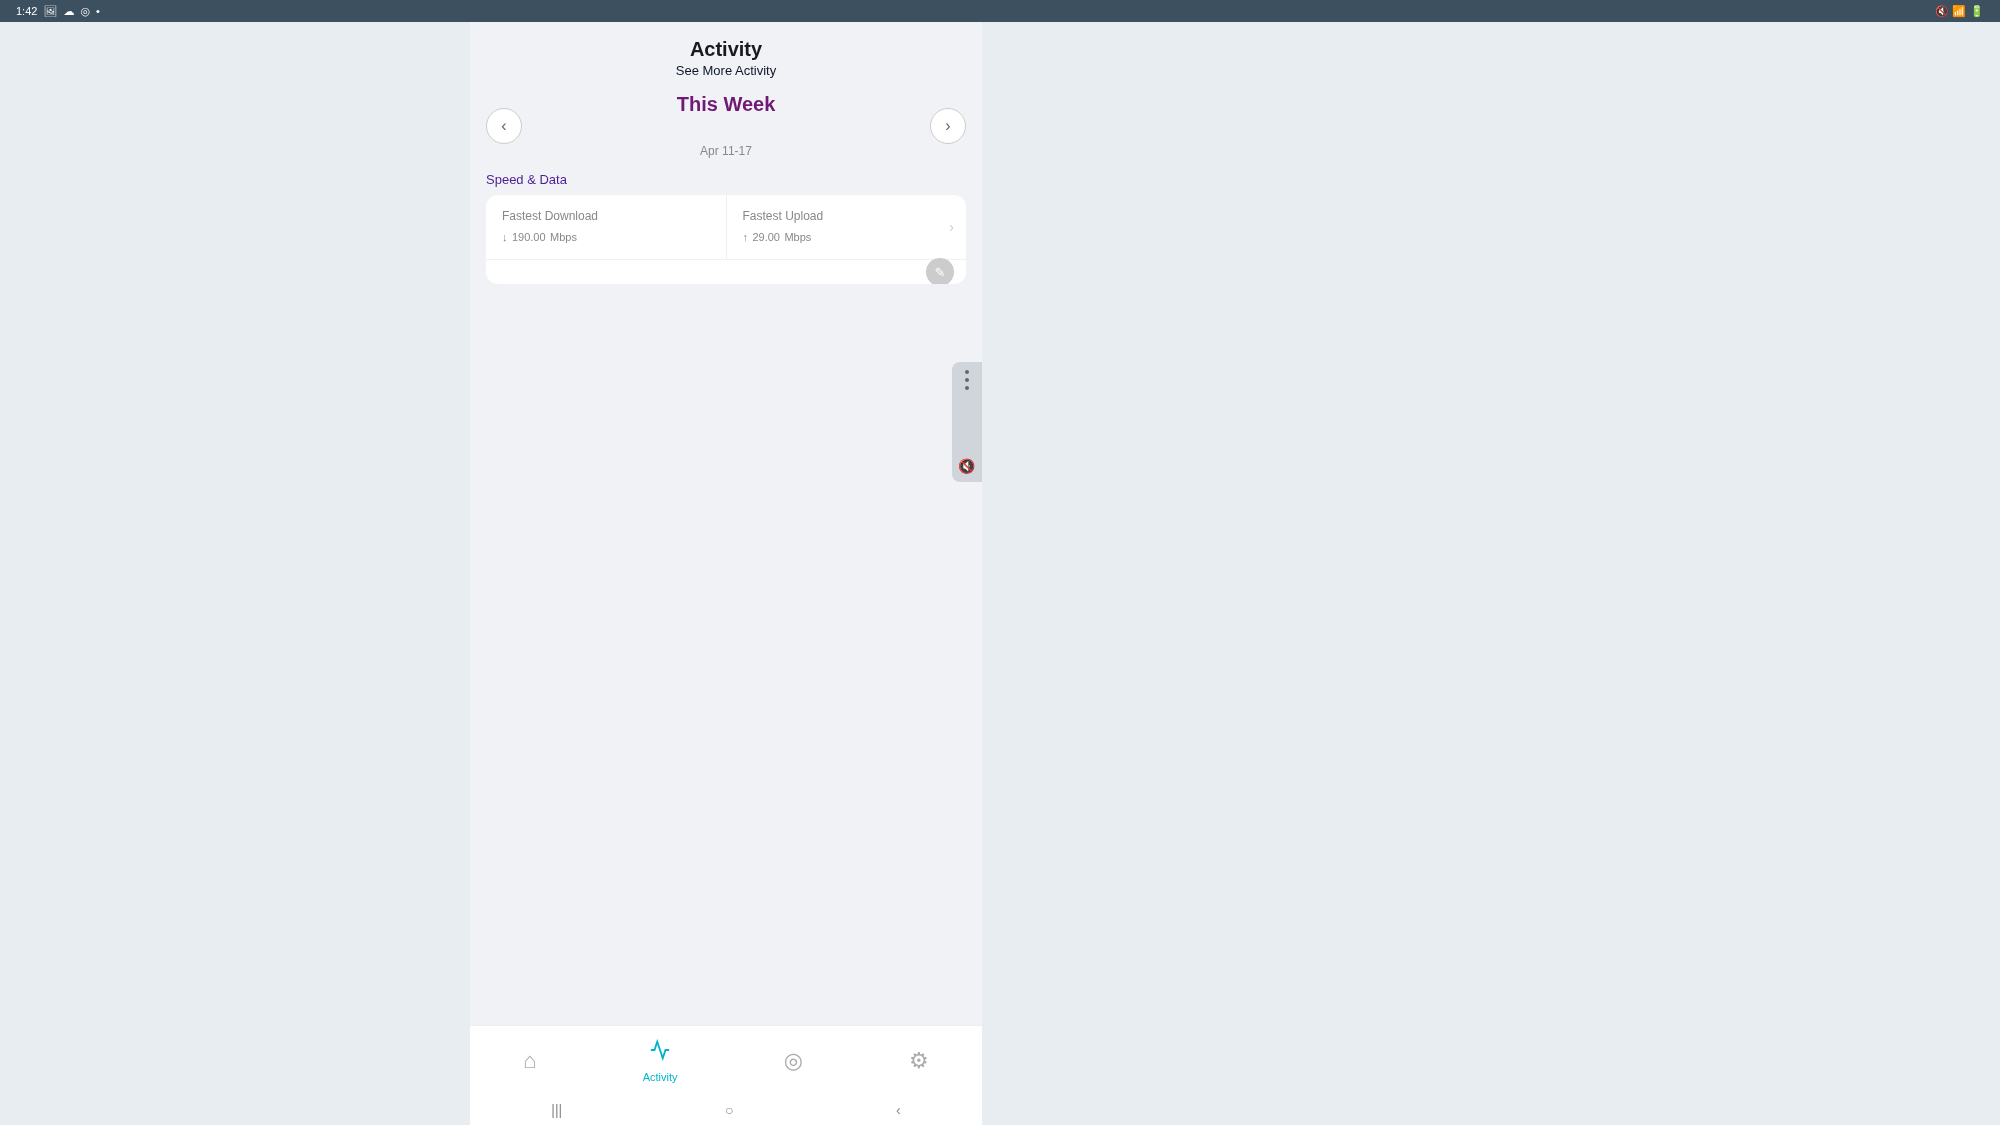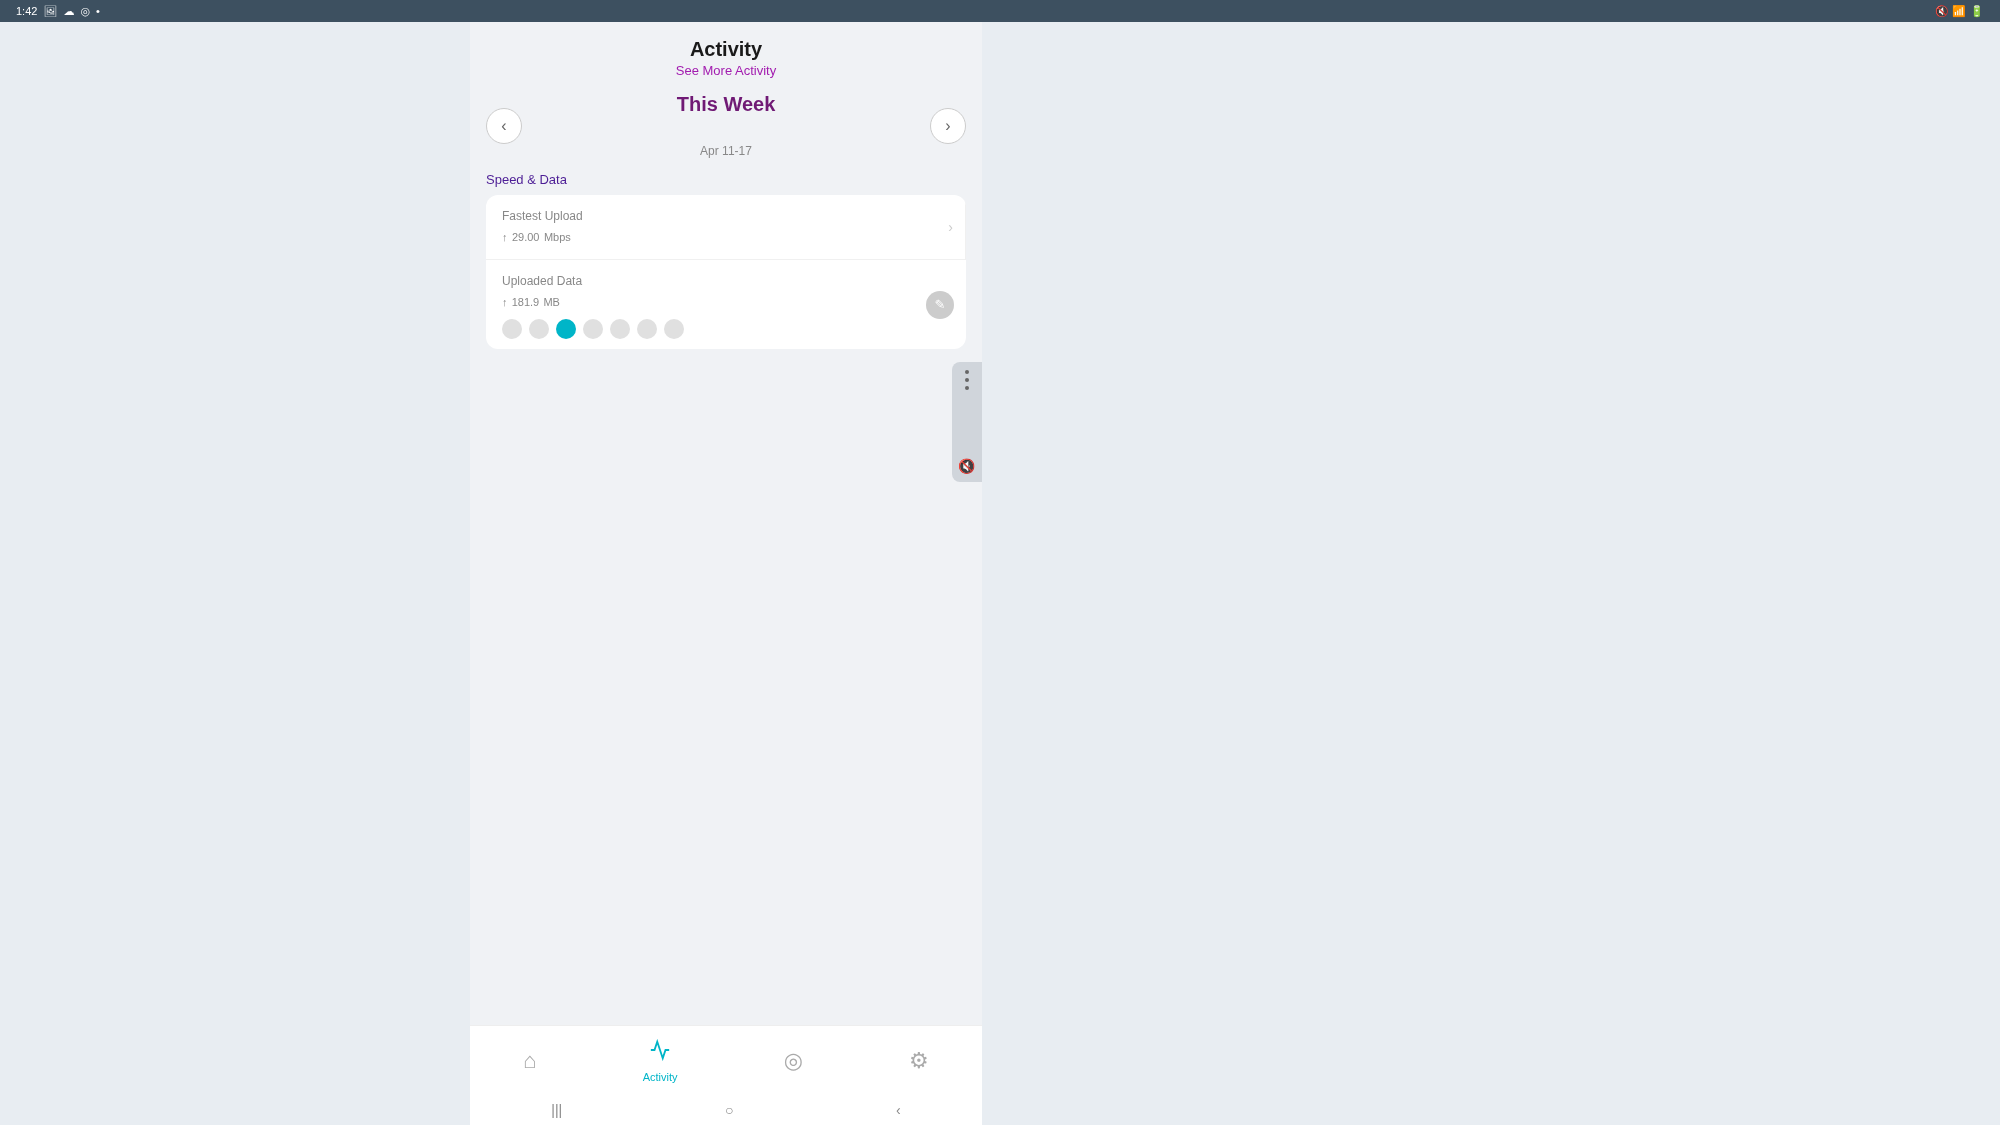--- a/index.html
+++ b/index.html
@@ -57,21 +57,21 @@
       text-align: center;
       margin-bottom: 14px;
     }
     .header-title {
       font-size: 20px;
       font-weight: 700;
       color: #1a1a1a;
     }
     .header-link {
       font-size: 13px;
-      color: #a21caf;
+      color: #0f172a;
       text-decoration: none;
     }
 
     
     .week-nav {
       display: flex;
       align-items: center;
       justify-content: space-between;
       margin-bottom: 14px;
     }
@@ -357,53 +357,43 @@
         <span>›</span>
       </div>
     </div>
 
     <div class="section-title">Speed &amp; Data</div>
 
     <div class="card">
 
       <div class="speed-row">
 
+        <div class="speed-cell">
+          <div class="speed-label">Fastest Download</div>
+          <div class="speed-value">
+            <span class="arrow-down">↓</span>
+            <span>190.00</span>
+            <span>Mbps</span>
+          </div>
+        </div>
 
         <div class="speed-cell">
           <div class="speed-label">Fastest Upload</div>
           <div class="speed-value">
             <span class="arrow-up">↑</span>
             <span>29.00</span>
             <span>Mbps</span>
           </div>
           <div class="chevron-right">›</div>
         </div>
       </div>
 
       <div class="data-row">
 
 
-        <div class="data-cell">
-          <div class="data-label">Uploaded Data</div>
-          <div class="data-value">
-            <span>↑</span>
-            <span>181.9</span>
-            <span>MB</span>
-          </div>
-
-          <div class="dots-row">
-            <div class="dot"></div>
-            <div class="dot"></div>
-            <div class="dot active-teal"></div>
-            <div class="dot"></div>
-            <div class="dot"></div>
-            <div class="dot"></div>
-            <div class="dot"></div>
-          </div>
-        </div>
 
         <div class="edit-icon">✎</div>
       </div>
 
     </div>
 
   </div>
 
   <div class="side-panel">
     <div class="side-panel-dot"></div>

